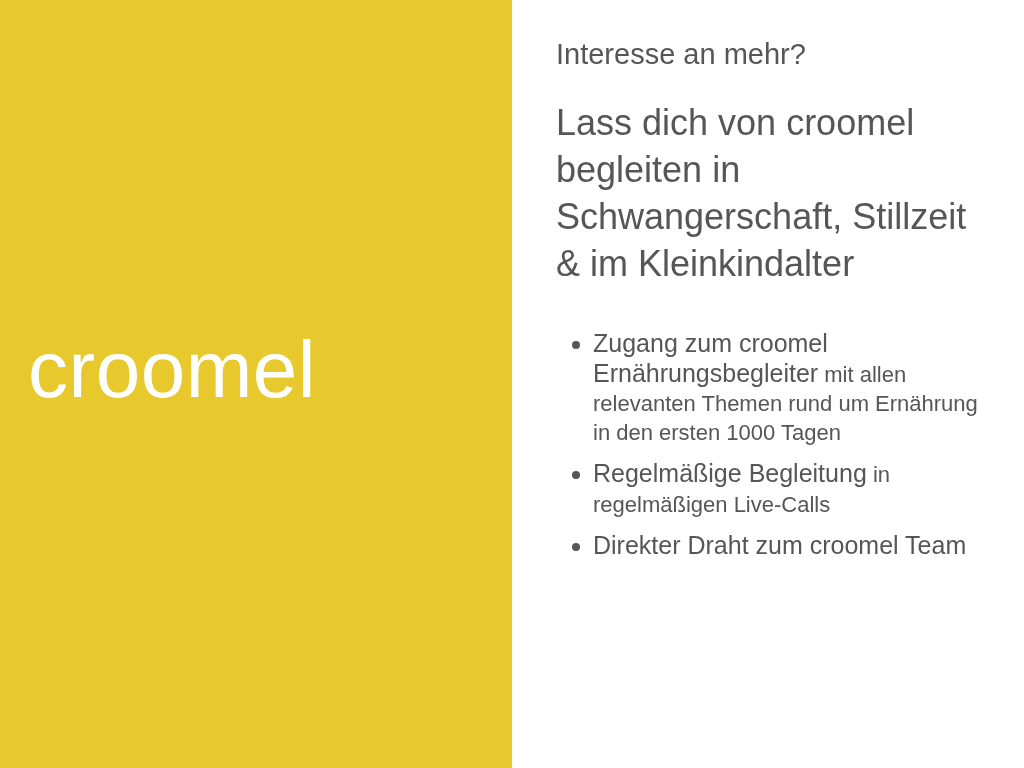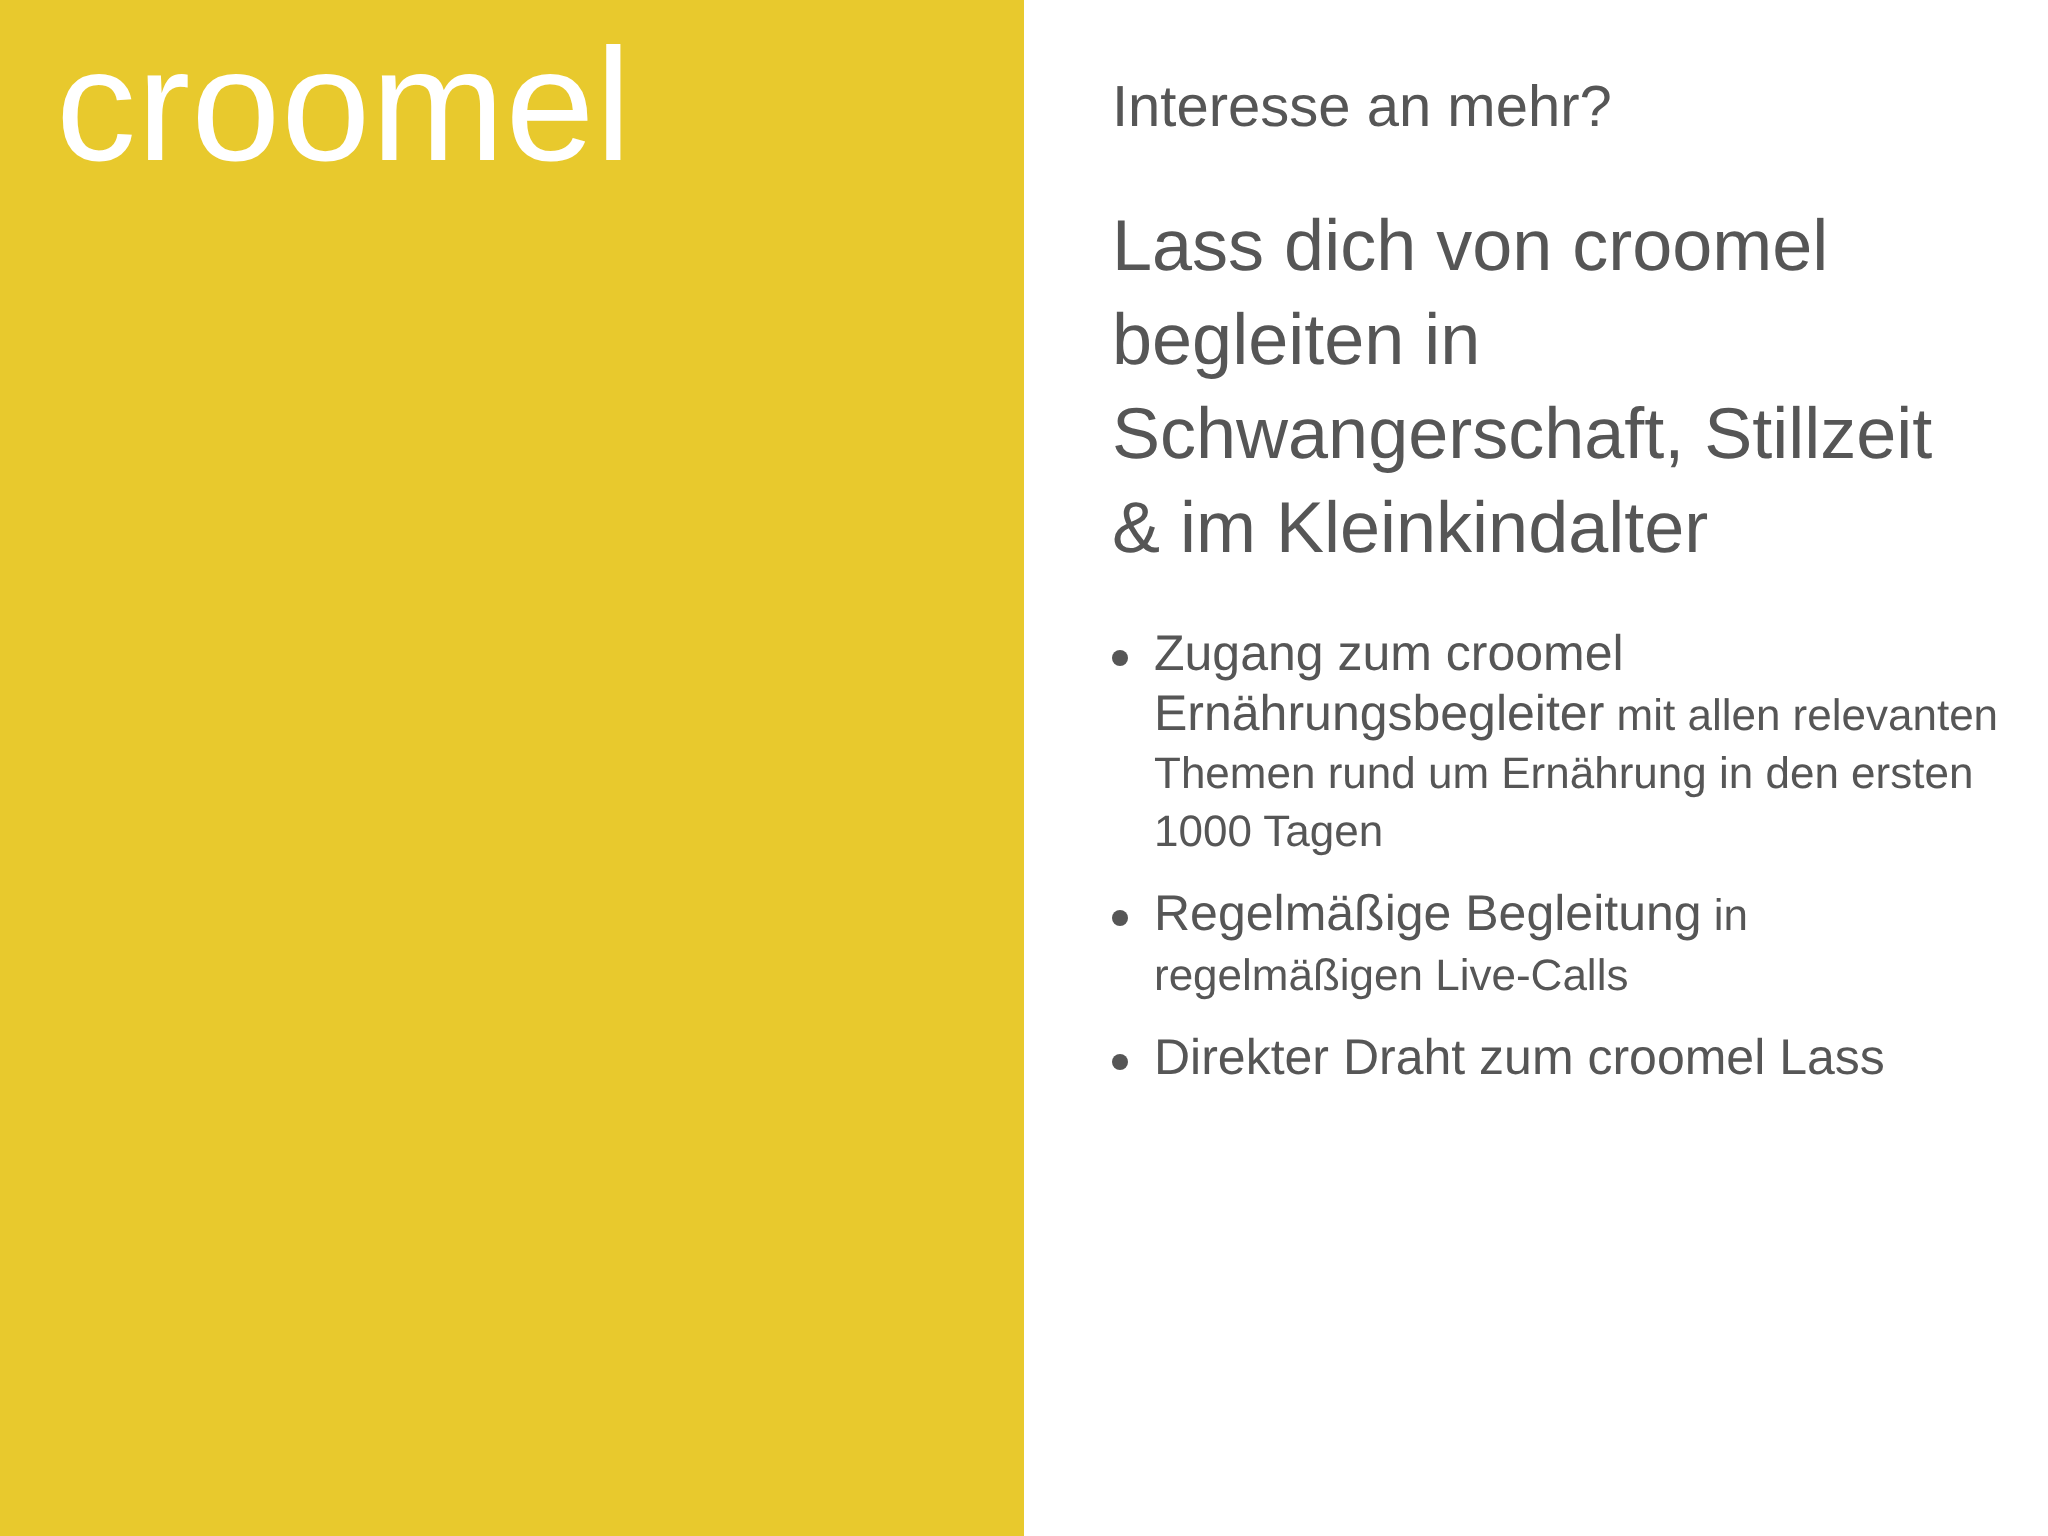--- a/index.html
+++ b/index.html
@@ -25,21 +25,21 @@
 
   
   .left-panel {
     width: 512px;
     height: 768px;
     background: #e8c92d;
     position: relative;
     flex: 0 0 512px;
     box-sizing: border-box;
     display: flex;
-    align-items: flex-start;
+    align-items: center;
   }
   .brand-block {
     padding-left: 28px;
     padding-bottom: 28px;
     width: 100%;
     box-sizing: border-box;
   }
   .brand-line {
     color: #ffffff;
     font-size: 80px;
@@ -72,21 +72,21 @@
     font-weight: 400;
     line-height: 1.3;
     color: #565656;
     margin: 0;
     padding-top: 28px;
     max-width: 452px;
   }
 
   .bullet-list {
     list-style: none;
-    margin: 0;
+    margin: 16px;
     padding: 0;
     padding-top: 26px;
   }
   .bullet-item {
     position: relative;
     padding-left: 21px;
     margin-bottom: 13px;
     max-width: 448px;
   }
   .bullet-dot {
@@ -132,18 +132,18 @@
       <li class="bullet-item">
         <span class="bullet-dot"></span>
         <span class="bullet-text"><span class="lead">Zugang zum croomel Ernährungsbegleiter</span><span class="tail"> mit allen relevanten Themen rund um Ernährung in den ersten 1000 Tagen</span></span>
       </li>
       <li class="bullet-item">
         <span class="bullet-dot"></span>
         <span class="bullet-text"><span class="lead">Regelmäßige Begleitung</span><span class="tail"> in regelmäßigen Live-Calls</span></span>
       </li>
       <li class="bullet-item">
         <span class="bullet-dot"></span>
-        <span class="bullet-text"><span class="lead">Direkter Draht zum croomel Lass</span><span class="tail"></span></span>
+        <span class="bullet-text"><span class="lead">Direkter Draht zum croomel Team</span><span class="tail"></span></span>
       </li>
     </ul>
 
   </div>
 </div>
 
 </body></html>

